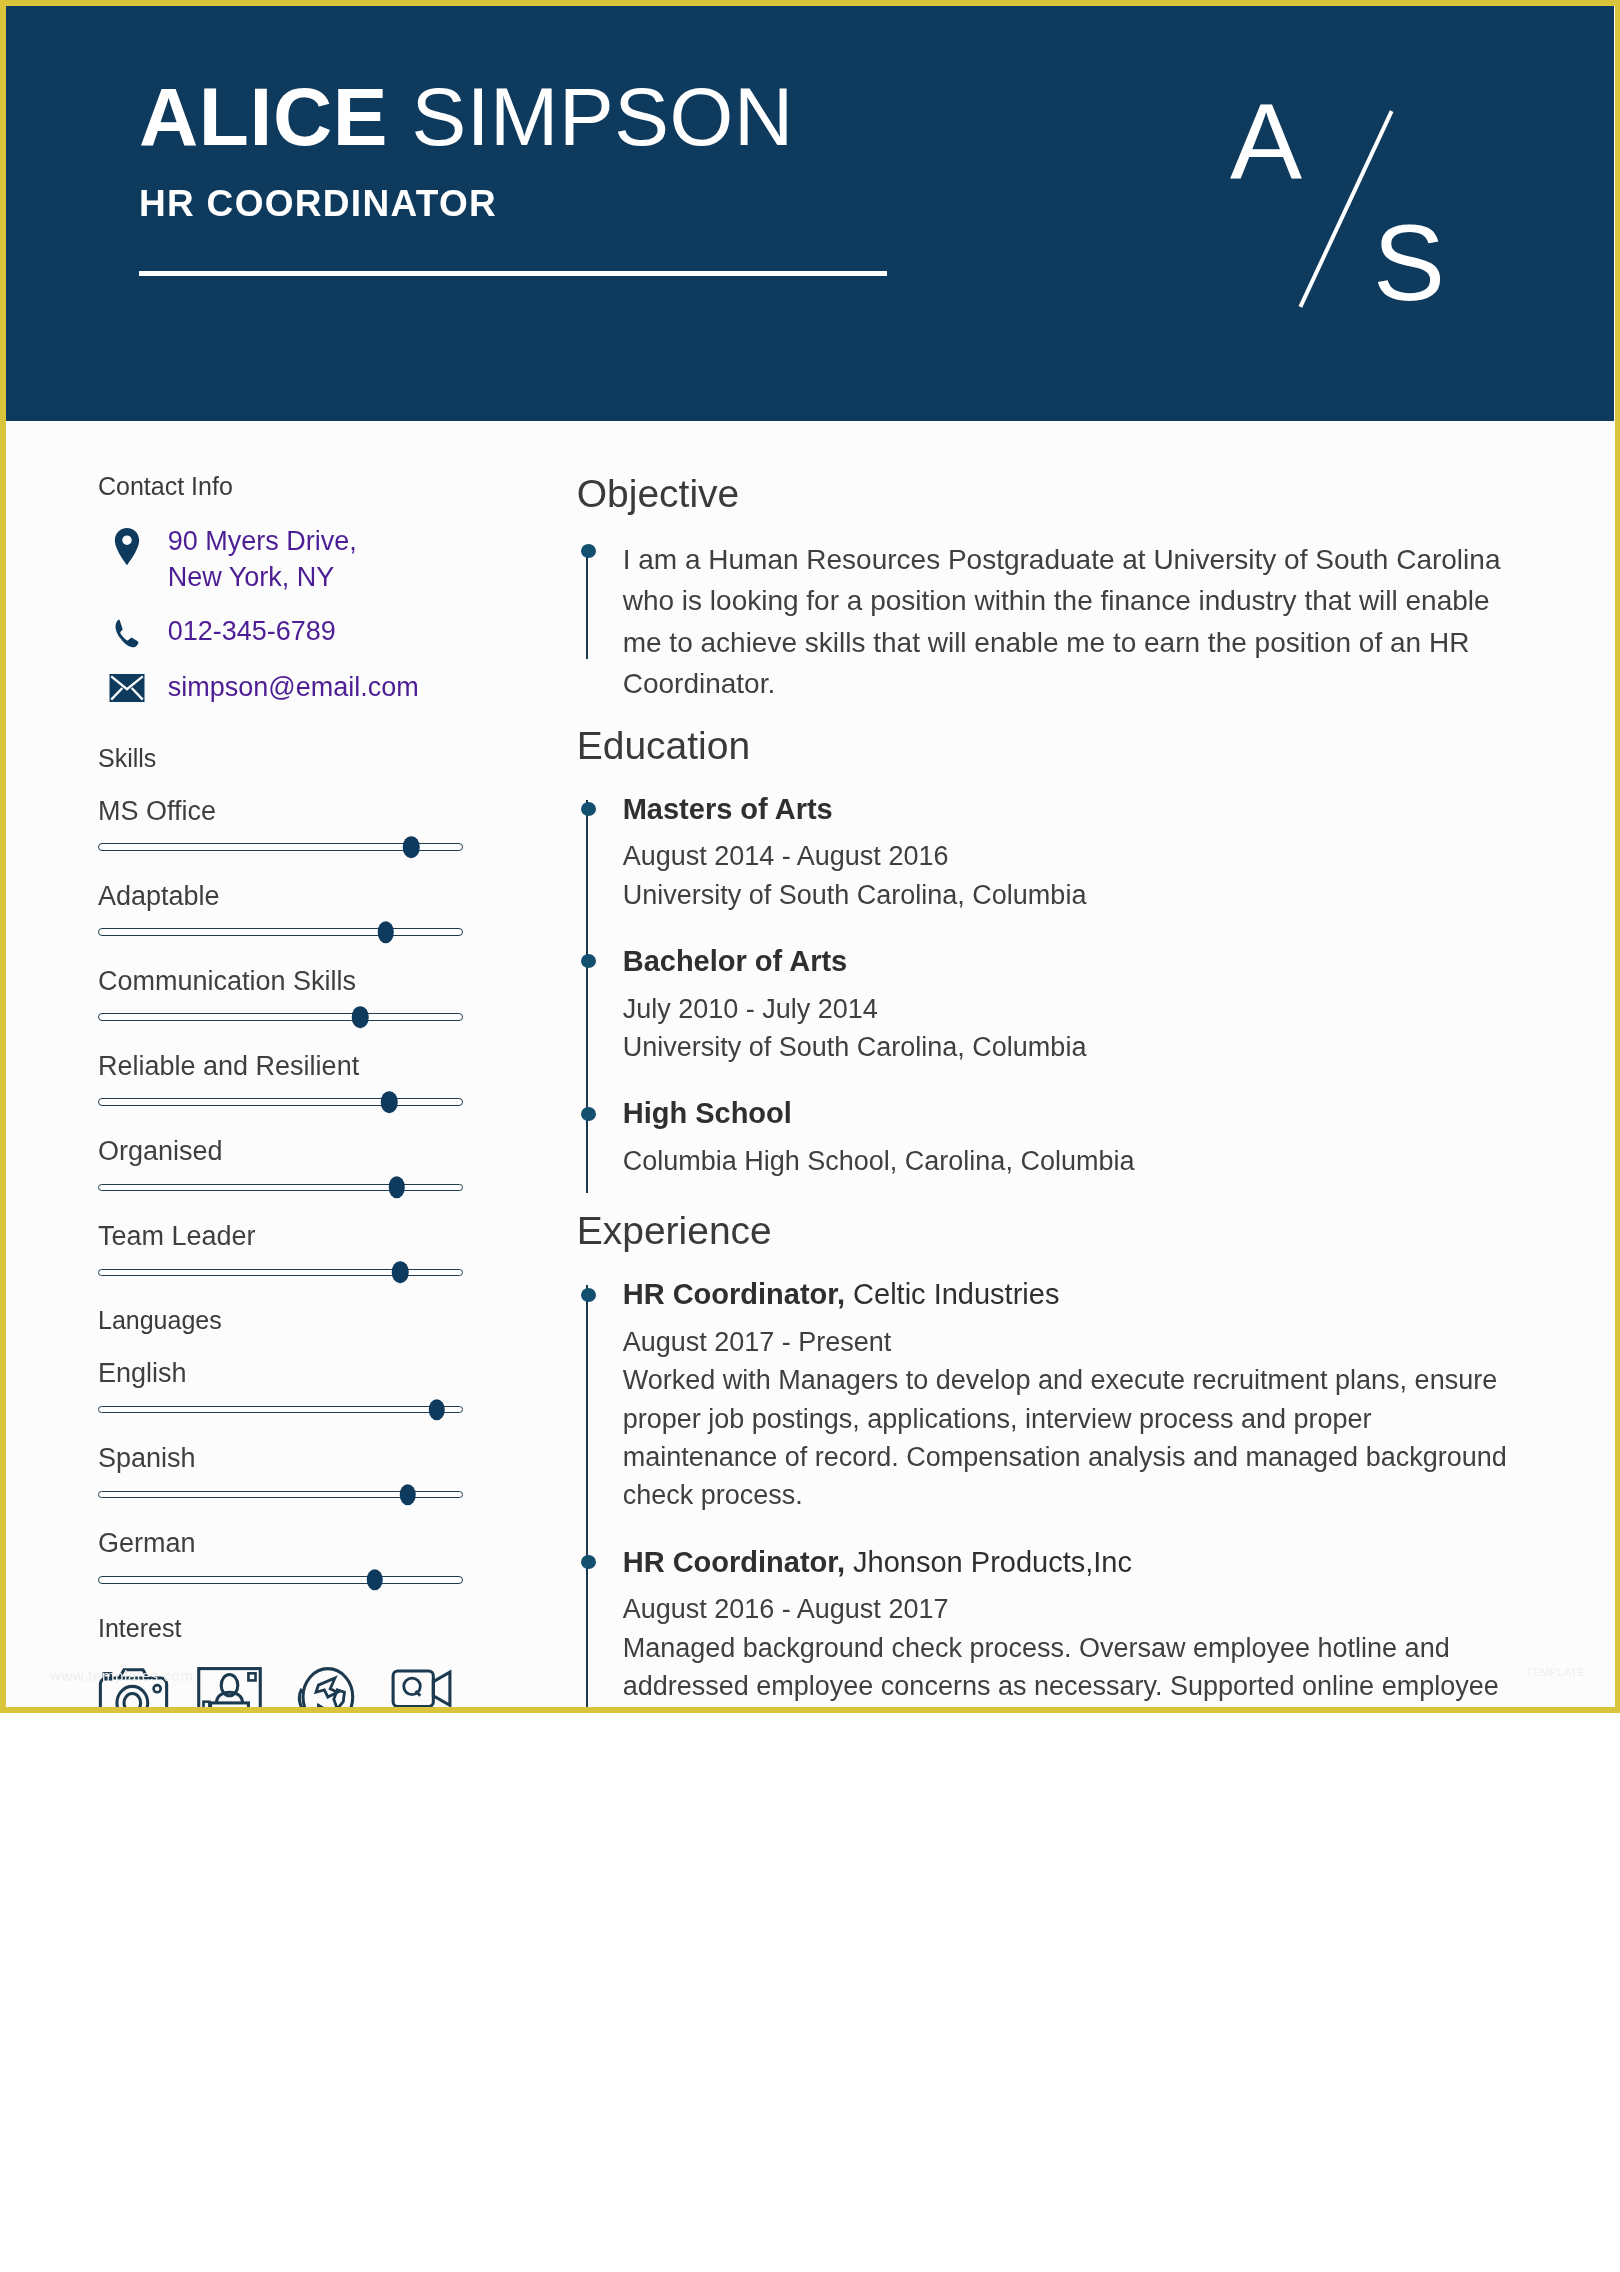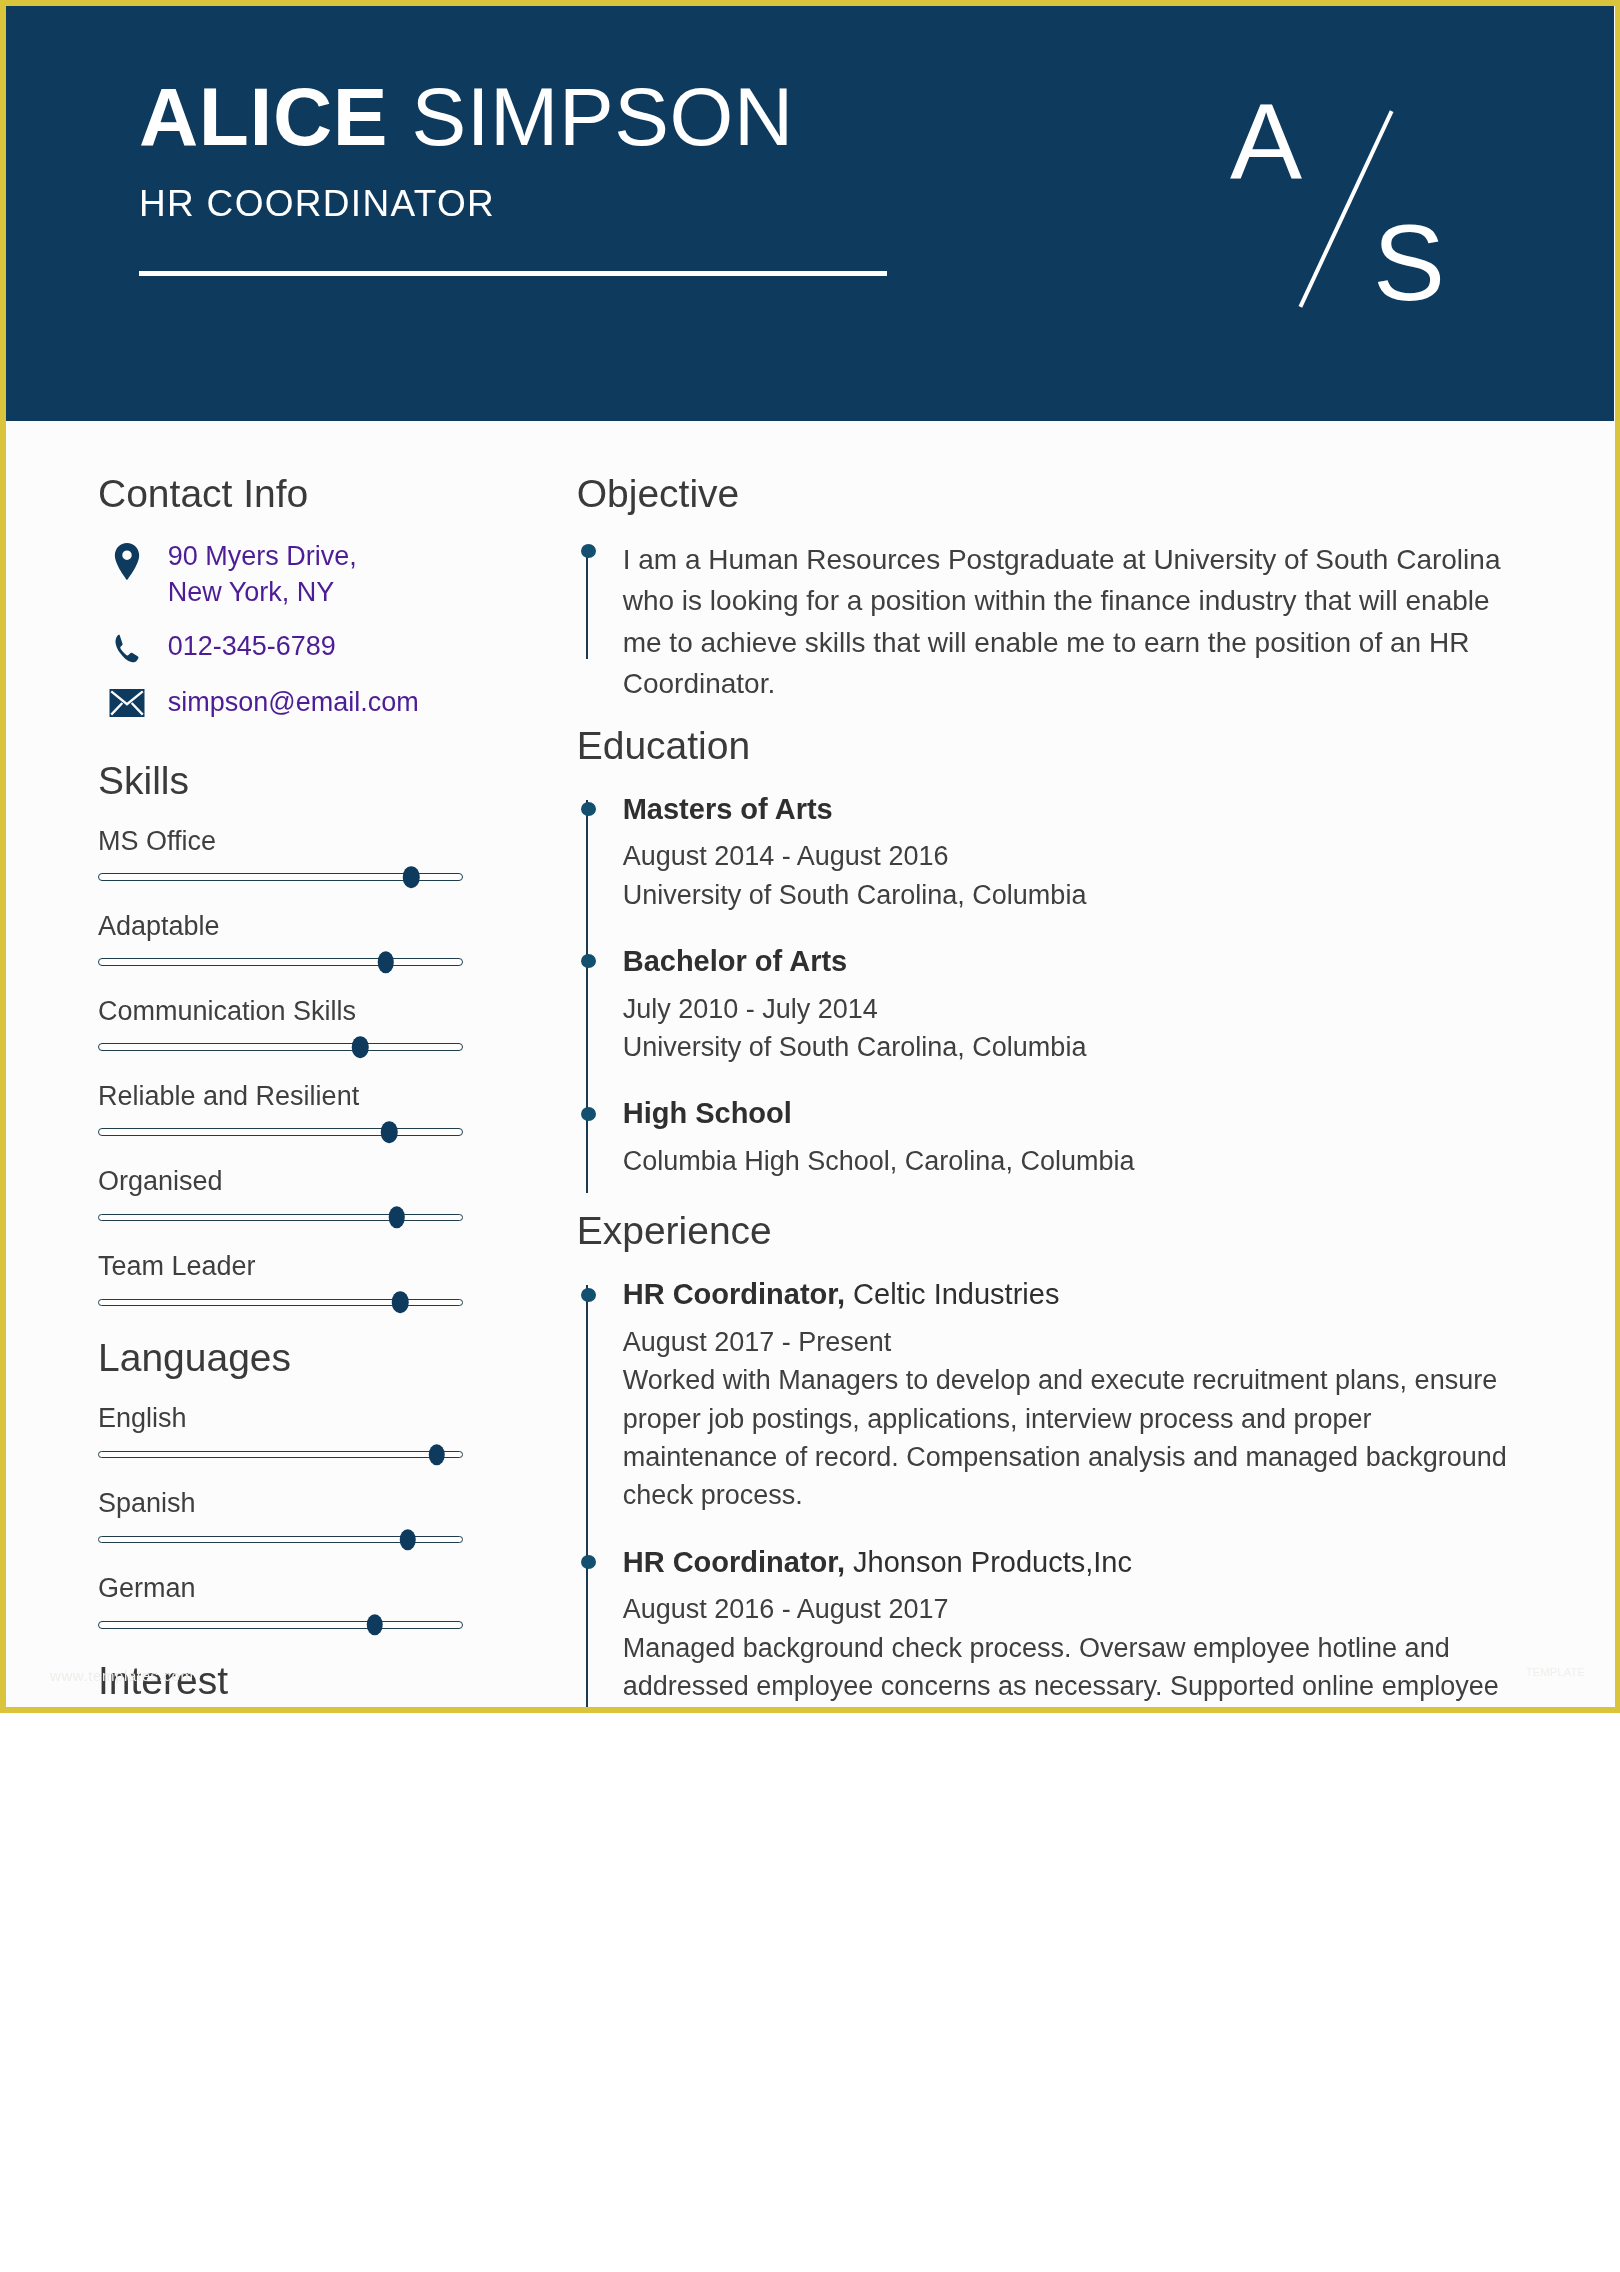--- a/index.html
+++ b/index.html
@@ -33,21 +33,21 @@
     line-height:1.0;
     color:#ffffff;
     letter-spacing:0.6px;
     white-space:nowrap;
   }
   .name .first { font-weight:700; }
   .name .last  { font-weight:400; }
   .job-title {
     margin-top:25px;
     font-size:37px;
-    font-weight:400;
+    font-weight:700;
     letter-spacing:1.3px;
     color:#ffffff;
   }
   .header-rule {
     margin-top:46px;
     width:748px;
     height:5px;
     background:#ffffff;
   }
   
@@ -89,21 +89,21 @@
     position:relative;
   }
   .col-right {
     flex:1;
     padding:51px 89px 0 12.7px;
     position:relative;
   }
 
   
   .sec-head {
-    font-size:39px;
+    font-size:25px;
     font-weight:400;
     color:#3a3a3a;
     margin-bottom:23px;
   }
   .sec-head.right { font-size:39px; }
 
   
   .contact-row {
     display:flex;
     align-items:flex-start;

